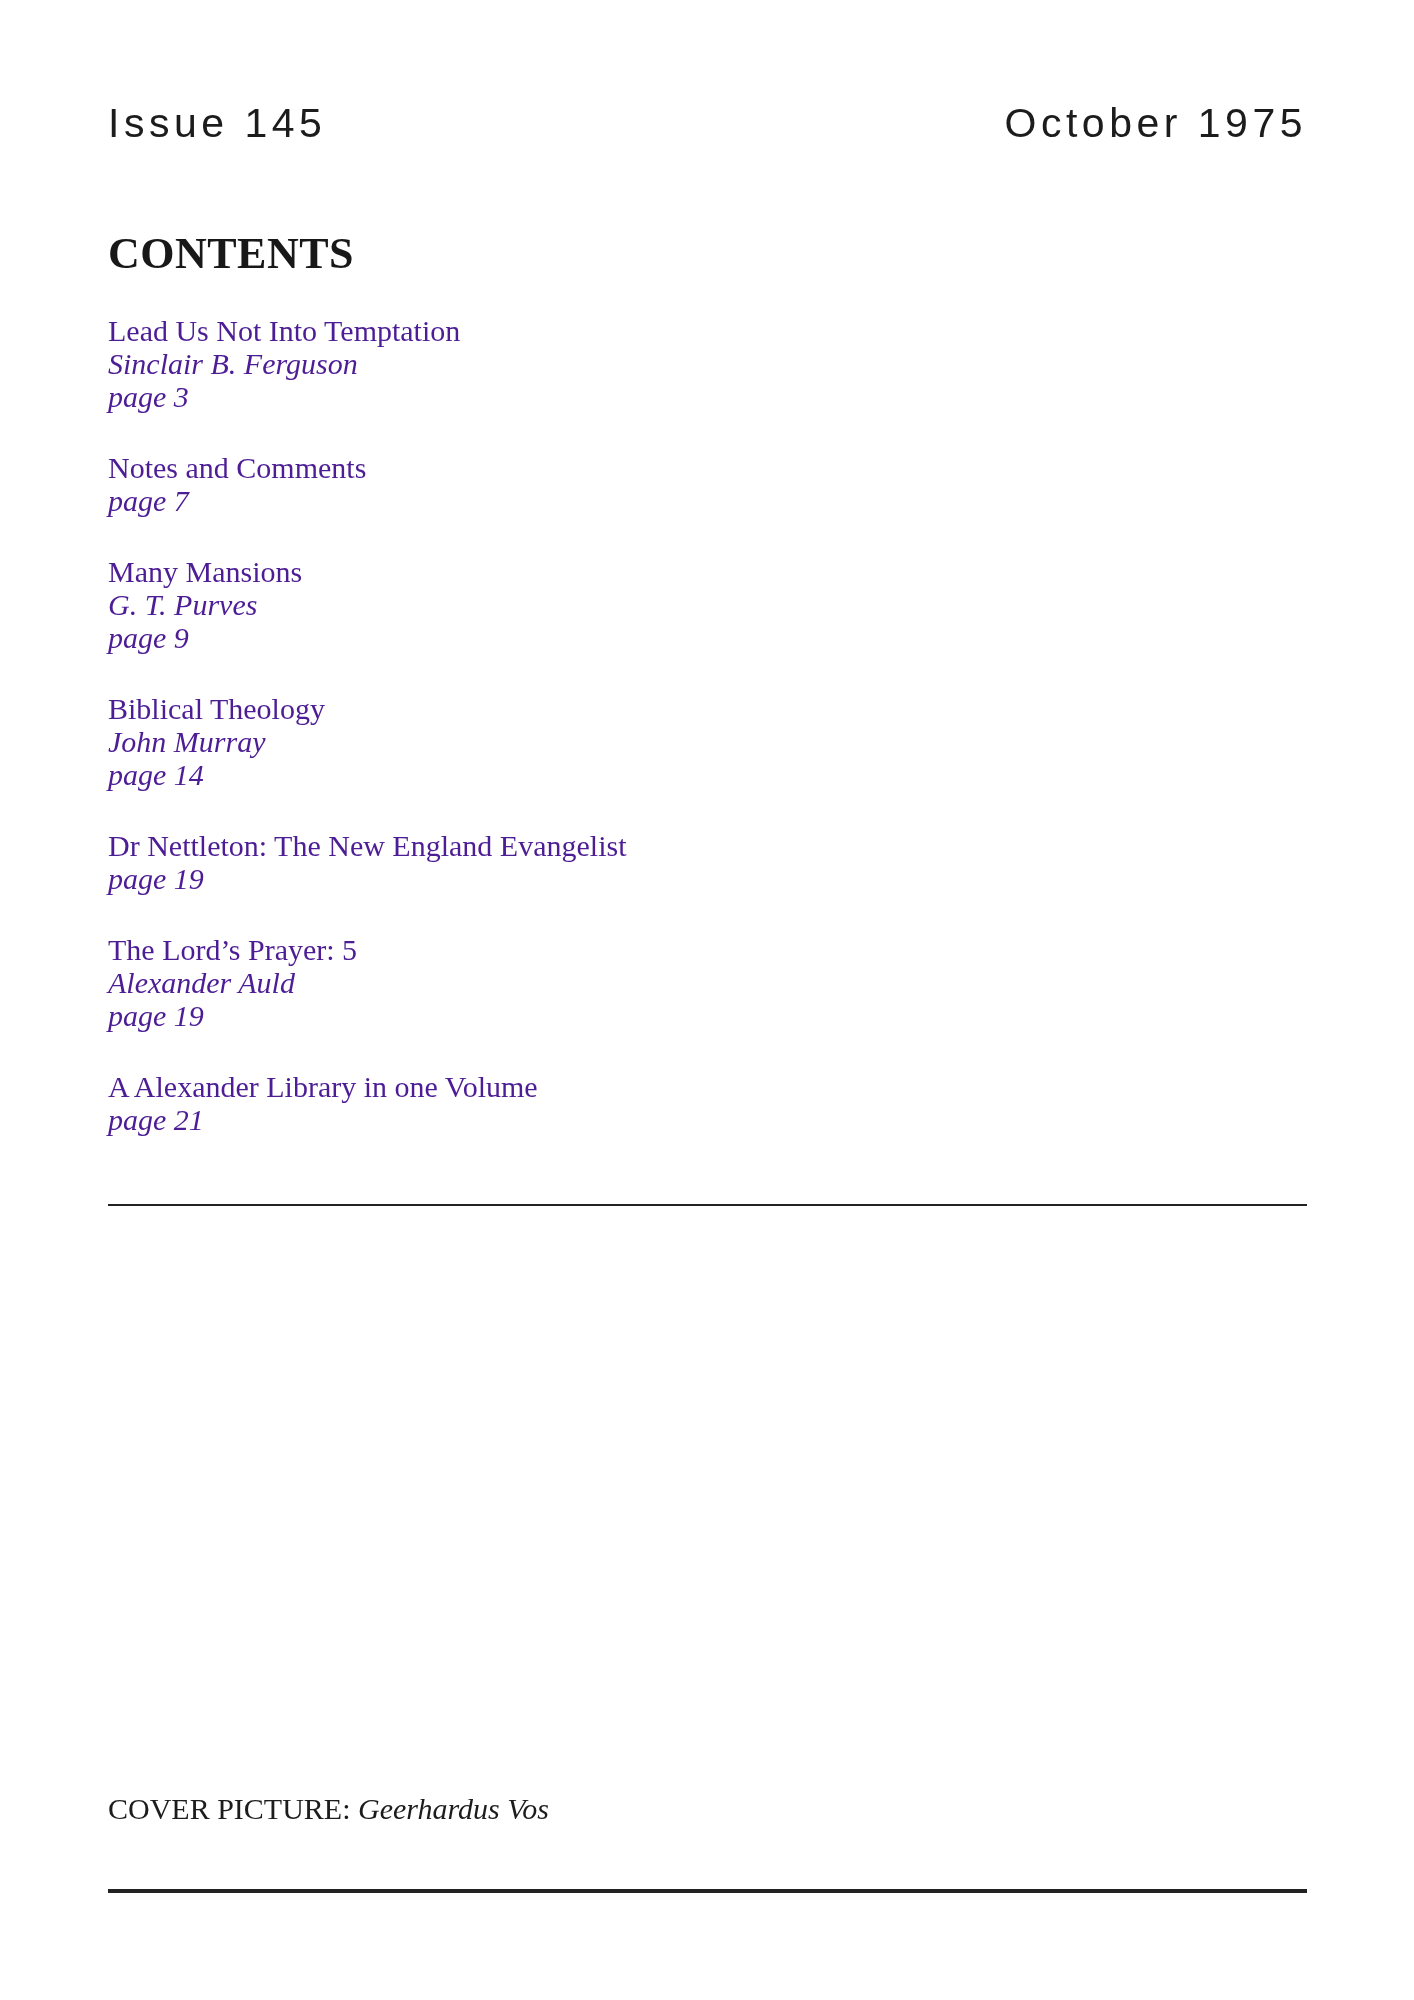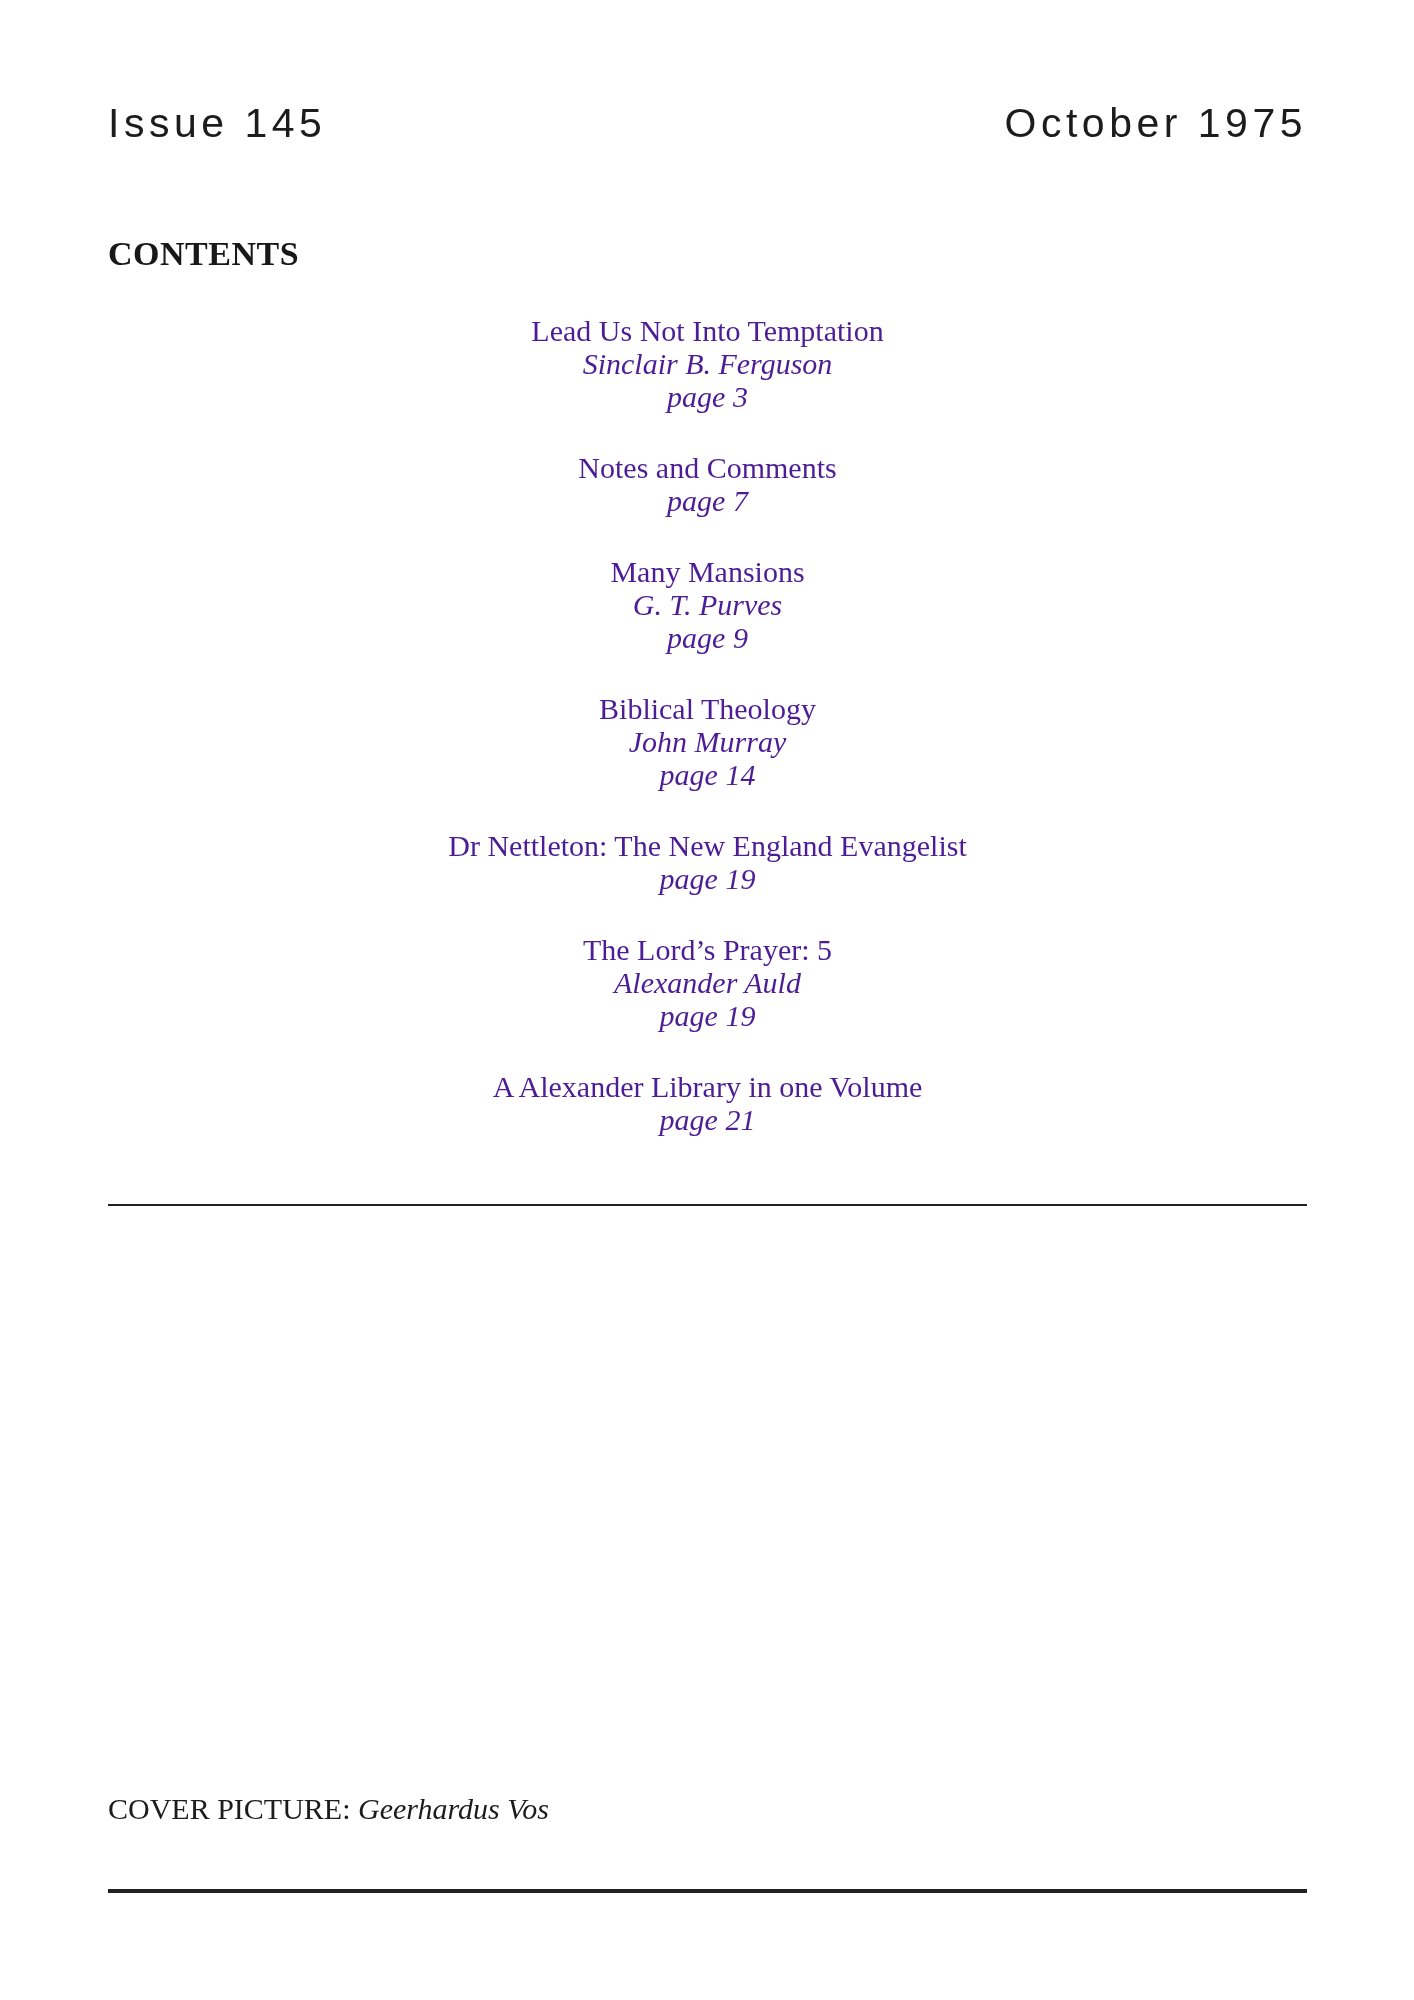--- a/index.html
+++ b/index.html
@@ -5,41 +5,40 @@
   * { margin: 0; padding: 0; box-sizing: border-box; }
   html, body { background: #ffffff; }
   .page {
     position: relative;
     width: 1414px;
     height: 2000px;
     background: #ffffff;
     font-family: "Liberation Serif", serif;
     color: #1a1a1a;
     overflow: hidden;
-    text-align: center;
   }
   .header-row {
     position: absolute;
     top: 103px;
     left: 108px;
     right: 107px;
     display: flex;
     justify-content: space-between;
     font-family: "Liberation Sans", sans-serif;
     font-size: 41px;
     line-height: 41px;
     letter-spacing: 4.5px;
     color: #1c1c1c;
     white-space: nowrap;
   }
   .contents-heading {
     position: absolute;
     top: 237px;
     left: 108px;
-    font-size: 34px;
+    font-size: 44px;
     line-height: 34px;
     font-weight: bold;
     letter-spacing: 0.5px;
     color: #181818;
   }
   .toc {
     position: absolute;
     top: 314px;
     left: 108px;
     right: 107px;

